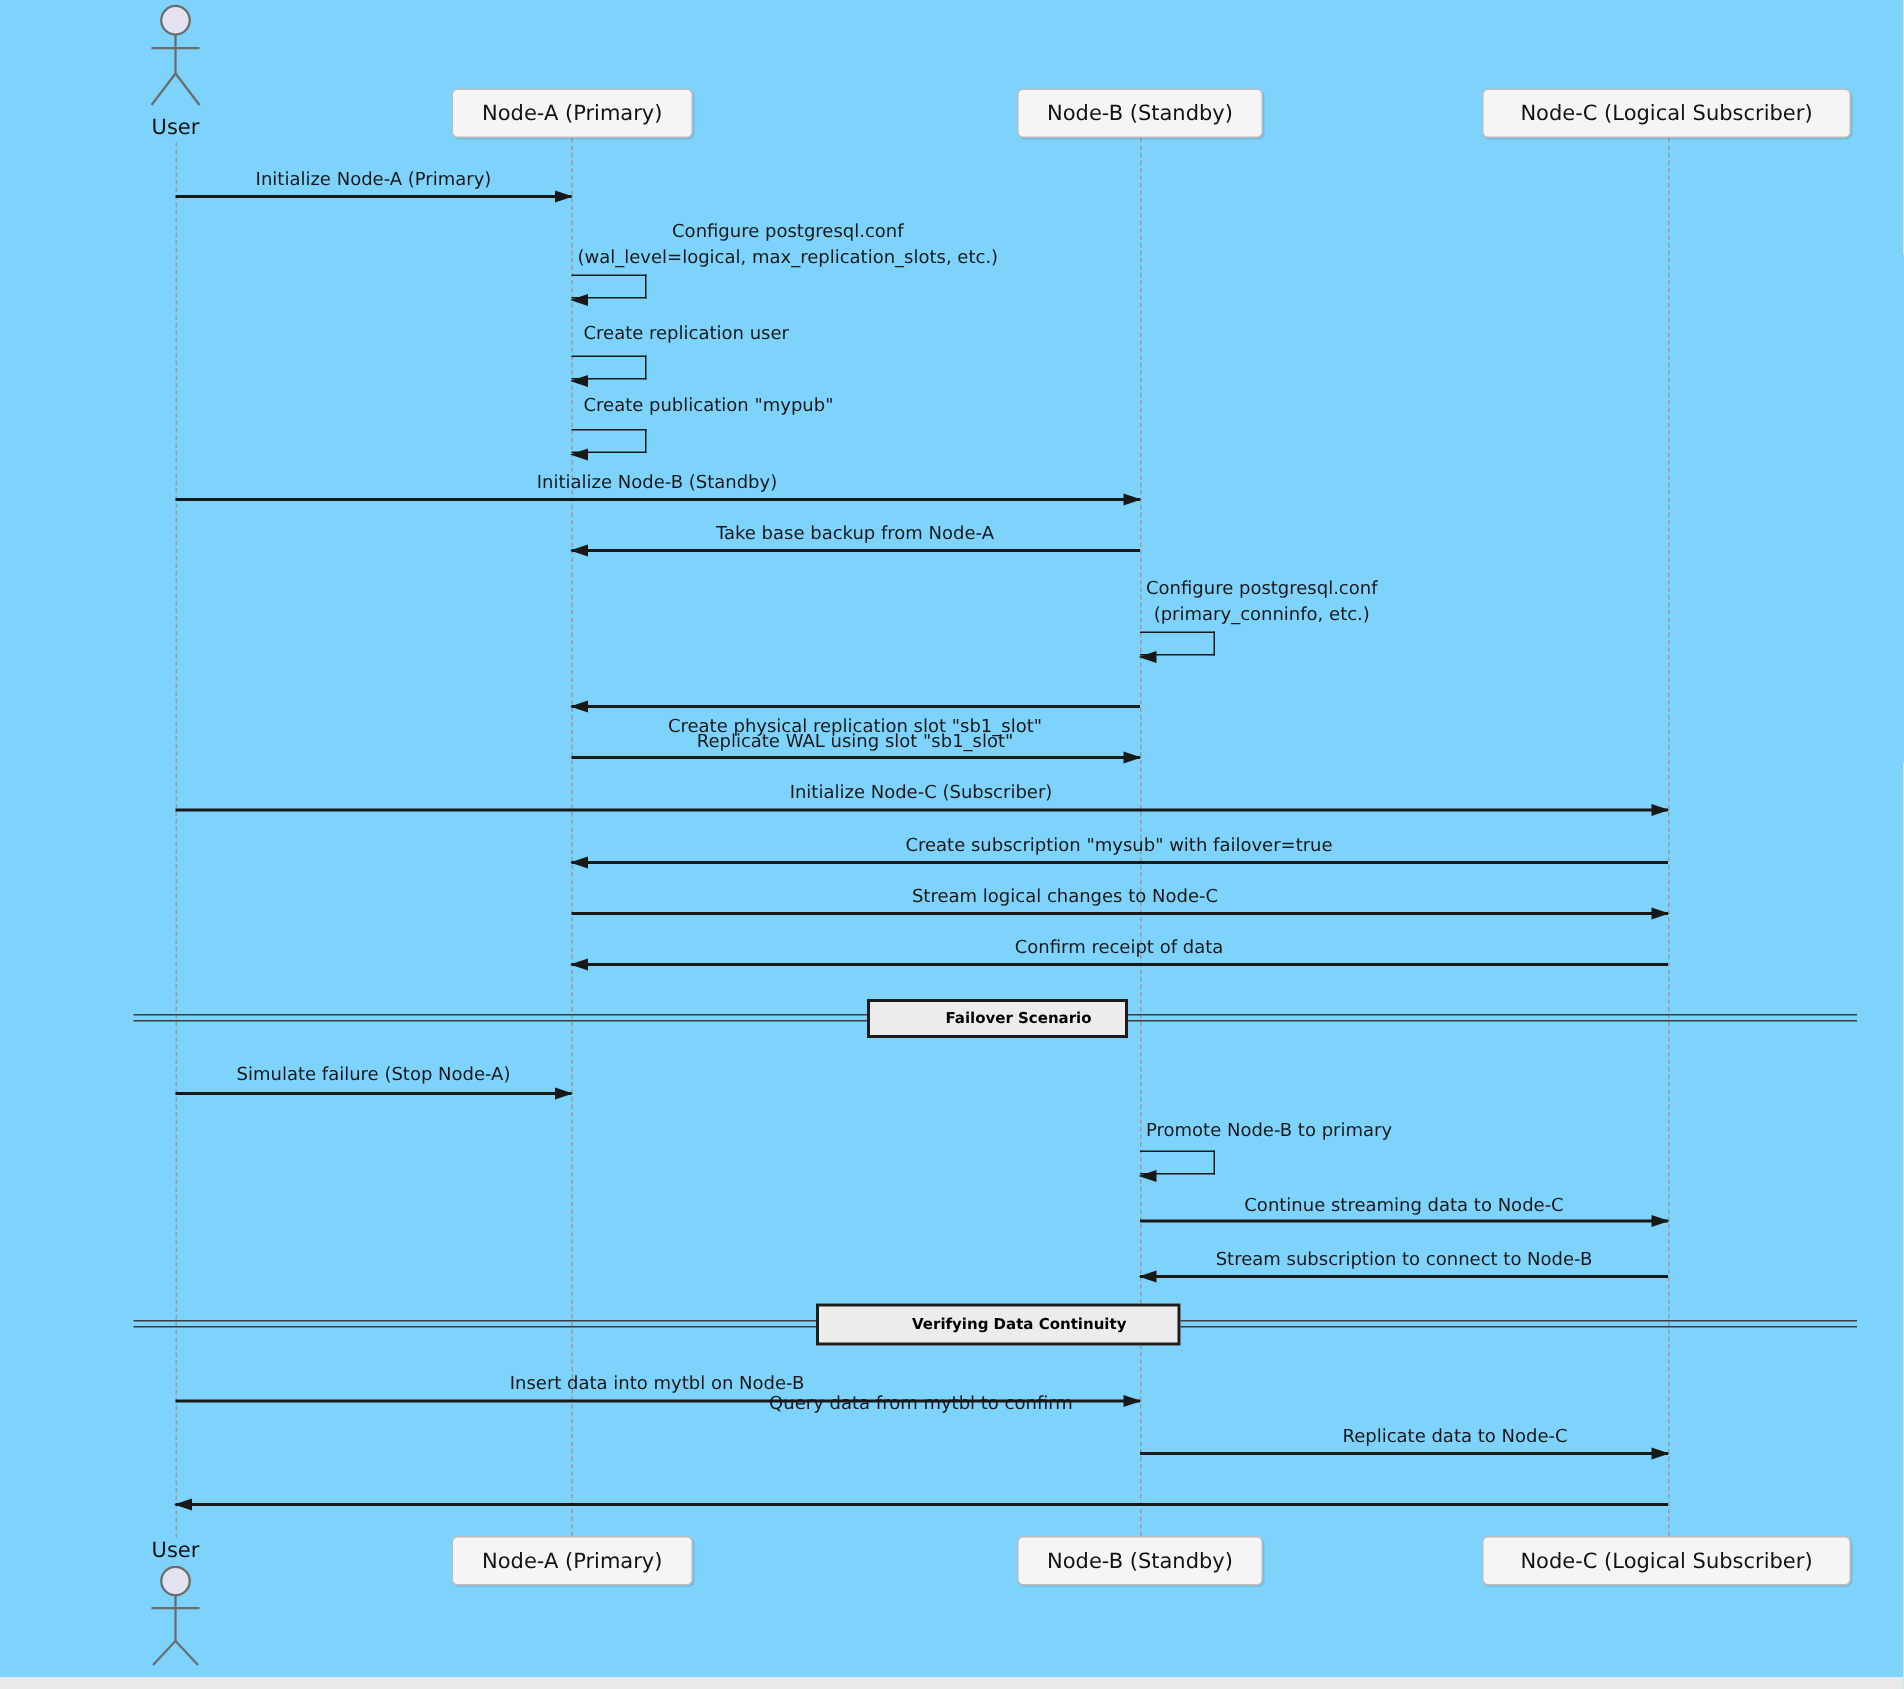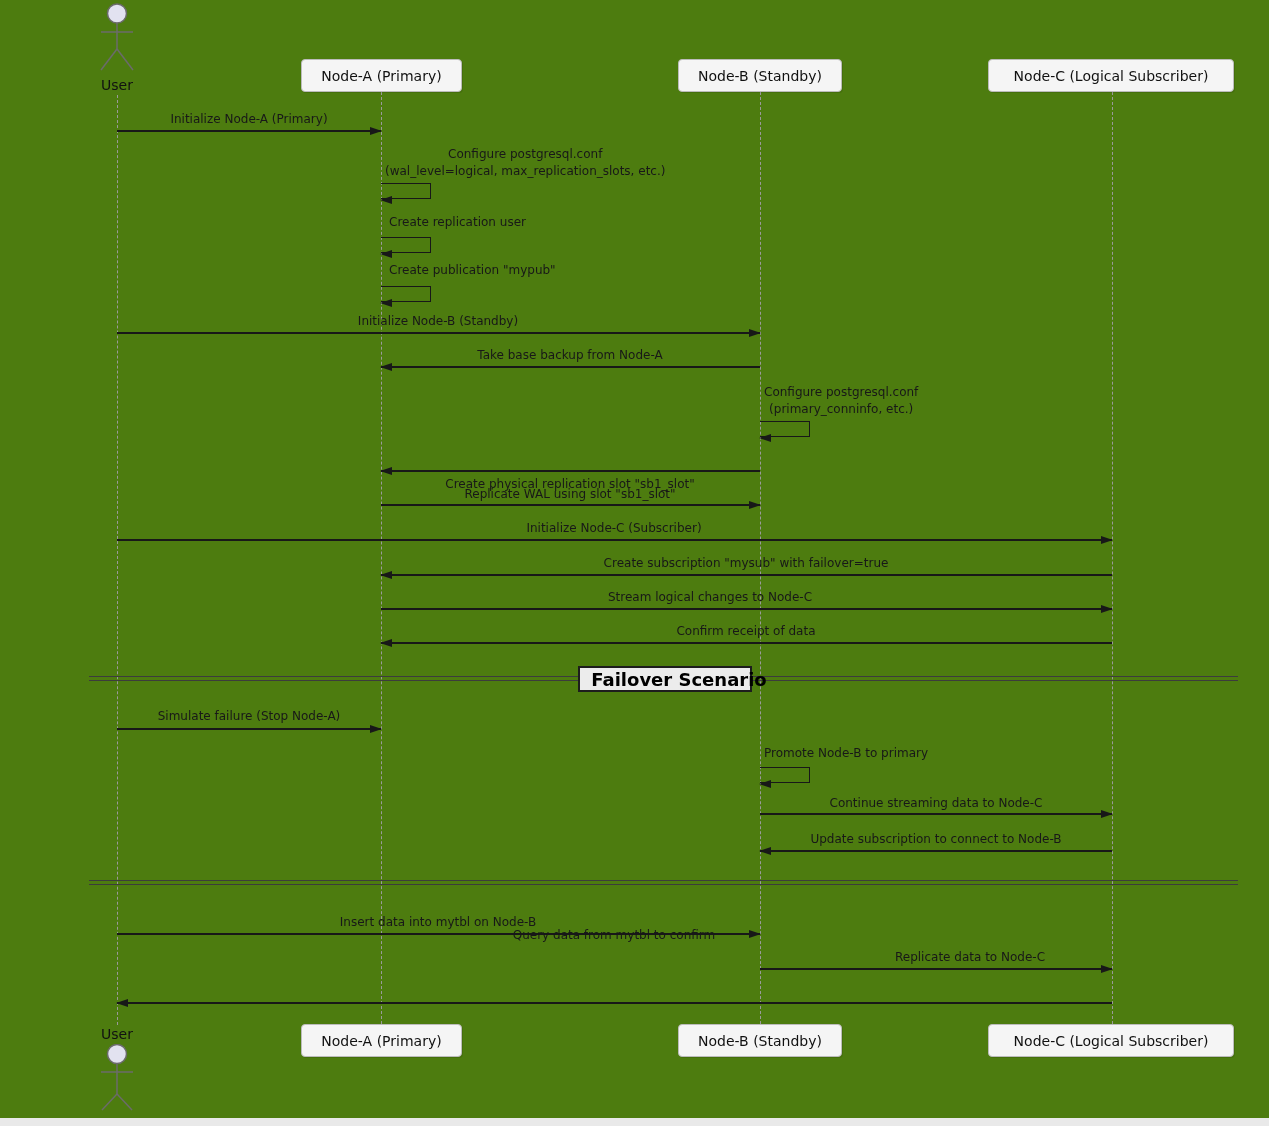--- a/index.html
+++ b/index.html
@@ -1,16 +1,16 @@
 <!DOCTYPE html>
 <html><head>
 <meta charset="utf-8">
 <style>
   html,body{margin:0;padding:0;background:#fff;}
-  .canvas{position:relative;width:1269px;height:1126px;background:#4d7c0f;
+  .canvas{position:relative;width:1269px;height:1126px;background:#7dd3fc;
           font-family:"DejaVu Sans","Liberation Sans",sans-serif;color:#1c1c1c;overflow:hidden;}
 
   .lifeline{position:absolute;width:0;border-left:1px dashed #9a9a9a;z-index:0;}
 
   .participant-box{position:absolute;box-sizing:border-box;background:#f5f5f5;border:1px solid #bcbcbc;
     border-radius:4px;display:flex;align-items:center;justify-content:center;font-size:14px;
     color:#111;z-index:3;box-shadow:1px 1px 0 rgba(0,0,0,0.10);white-space:nowrap;}
 
   .actor{position:absolute;z-index:2;}
   .actor-label{position:absolute;transform:translateX(-50%);font-size:14px;color:#111;
@@ -29,21 +29,21 @@
       border-top:4.5px solid transparent;border-bottom:4.5px solid transparent;border-right:12px solid #181818;}
 
   .self-loop{position:absolute;box-sizing:border-box;width:50px;height:16px;
     border:1.5px solid #181818;border-left:none;z-index:1;}
   .self-loop .shl{position:absolute;width:0;height:0;left:-1.5px;bottom:-5.8px;
       border-top:4.5px solid transparent;border-bottom:4.5px solid transparent;border-right:12px solid #181818;}
 
   .divider-line{position:absolute;left:89px;width:1149px;height:3.5px;
     border-top:1.5px solid #3c3c3c;border-bottom:1.5px solid #3c3c3c;z-index:1;}
   .divider-box{position:absolute;box-sizing:border-box;background:#ececec;border:2.5px solid #1d1d1d;
-    display:flex;align-items:center;justify-content:center;font-size:18px;font-weight:bold;
+    display:flex;align-items:center;justify-content:center;font-size:10px;font-weight:bold;
     color:#000;z-index:4;white-space:nowrap;padding-left:28px;}
 
   .bottom-strip{position:absolute;left:0;top:1118px;width:1269px;height:8px;background:#e9e9e9;z-index:5;}
 </style>
 </head>
 <body>
 
 <div class="canvas">
 
   <div class="lifeline" style="left:116.5px;top:95px;height:930px"></div>
@@ -146,26 +146,27 @@
   <div class="msg-label self" style="left:764px;top:745px">Promote Node-B to primary</div>
   <div class="self-loop" style="left:760px;top:767px">
     <span class="shl"></span>
     </div>
 
   <div class="msg-label" style="left:936px;top:795px">Continue streaming data to Node-C</div>
   <div class="arrow" style="left:760px;top:813px;width:352px">
     <span class="head hr"></span>
     </div>
 
-  <div class="msg-label" style="left:936px;top:831px">Update subscription to connect to Node-B</div>
+  <div class="msg-label" style="left:936px;top:831px">Stream subscription to connect to Node-B</div>
   <div class="arrow" style="left:760px;top:850px;width:352px">
     <span class="head hl"></span>
     </div>
 
   <div class="divider-line" style="top:879.5px"></div>
+  <div class="divider-box" style="left:544px;top:869px;width:243px;height:28px">Verifying Data Continuity</div>
 
   <div class="msg-label" style="left:438px;top:914px">Insert data into mytbl on Node-B</div>
   <div class="arrow" style="left:117px;top:933px;width:643px">
     <span class="head hr"></span>
     </div>
 
   <div class="msg-label" style="left:970px;top:949px">Replicate data to Node-C</div>
   <div class="arrow" style="left:760px;top:968px;width:352px">
     <span class="head hr"></span>
     </div>

